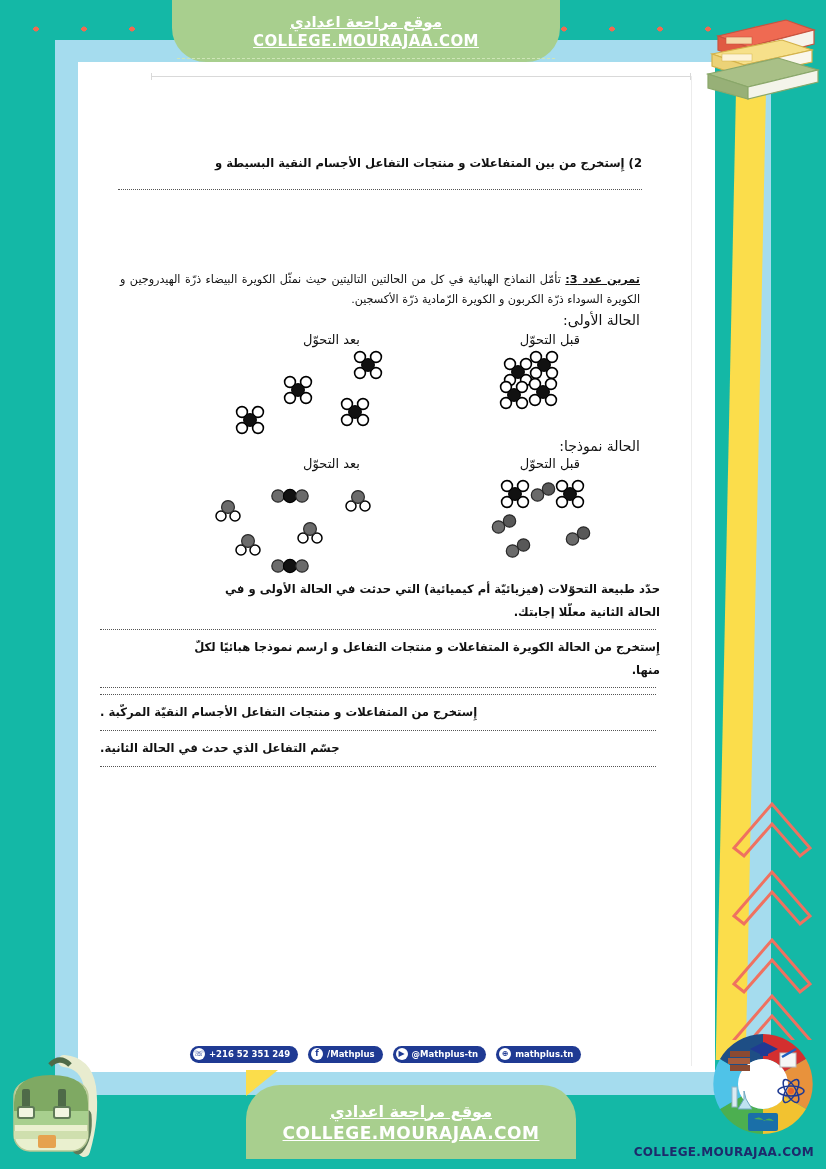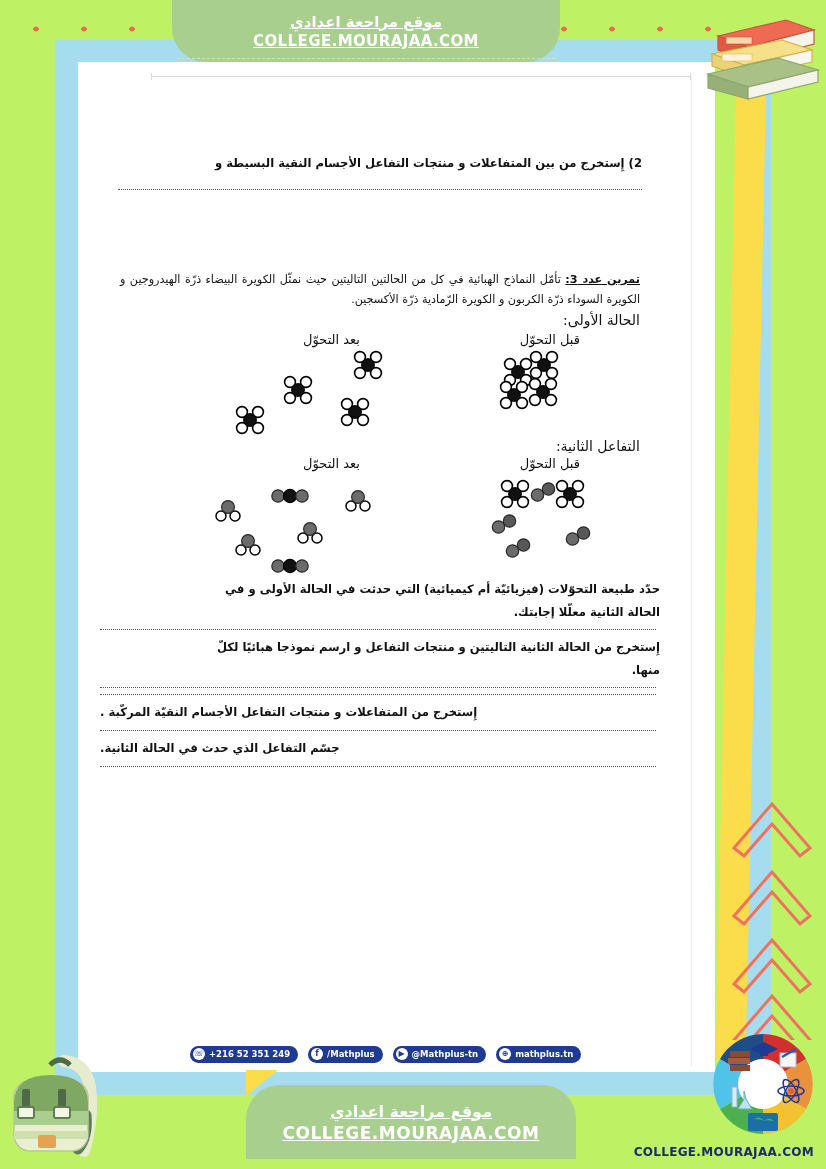--- a/index.html
+++ b/index.html
@@ -10,21 +10,21 @@
     height: 1169px;
     overflow: hidden;
     font-family: "DejaVu Sans", "Liberation Sans", sans-serif;
   }
 
   
   #page {
     position: relative;
     width: 826px;
     height: 1169px;
-    background: #bef264;
+    background: #14b8a6;
     overflow: hidden;
   }
 
   
   .dots {
     position: absolute;
     top: 0; left: 0;
     width: 826px; height: 62px;
     background-image: radial-gradient(#ef6a52 2.6px, transparent 2.7px);
     background-size: 48px 46px;
@@ -367,21 +367,21 @@
         <use href="#ch4" x="414" y="45"></use>
         <use href="#ch4" x="443" y="42"></use>
 
         <use href="#ch4" x="268" y="15"></use>
         <use href="#ch4" x="198" y="40"></use>
         <use href="#ch4" x="255" y="62"></use>
         <use href="#ch4" x="150" y="70"></use>
       </svg>
     </div>
 
-    <div class="case-label" style="padding:0 20px; margin-top:-6px;">التفاعل الثانية:</div>
+    <div class="case-label" style="padding:0 20px; margin-top:-6px;">الحالة نموذجا:</div>
 
     <div class="diagram" style="height:112px; margin-top:2px;">
       <div class="dlabel" style="right:80px; top:0;">قبل التحوّل</div>
       <div class="dlabel" style="right:300px; top:0;">بعد التحوّل</div>
 
       <svg width="560" height="104" viewBox="0 0 560 104" style="position:absolute; left:0; top:18px;">
         <defs>
           <g id="ch4b">
             <circle cx="-8" cy="-8" r="5.4" fill="#ffffff" stroke="#000" stroke-width="1.6"></circle>
             <circle cx="8" cy="-8" r="5.4" fill="#ffffff" stroke="#000" stroke-width="1.6"></circle>
@@ -419,21 +419,21 @@
         <use href="#h2o" x="148" y="70"></use>
         <use href="#co2" x="190" y="92"></use>
       </svg>
     </div>
 
     <div style="margin-top:10px;">
       <div class="q-line">حدّد طبيعة التحوّلات (فيزيائيّة أم كيميائية) التي حدثت في الحالة الأولى و في</div>
       <div class="q-line">الحالة الثانية معلّلا إجابتك.</div>
       <div class="dotted"></div>
 
-      <div class="q-line">إِستخرج من الحالة الثانية التاليتين و منتجات التفاعل و ارسم نموذجا هبائيًا لكلّ</div>
+      <div class="q-line">إِستخرج من الحالة الكويرة المتفاعلات و منتجات التفاعل و ارسم نموذجا هبائيًا لكلّ</div>
       <div class="q-line">منها.</div>
       <div class="dotted"></div>
       <div class="dotted"></div>
 
       <div class="q-line" style="text-align:left;">إِستخرج من المتفاعلات و منتجات التفاعل الأجسام النقيّة المركّبة .</div>
       <div class="dotted"></div>
 
       <div class="q-line" style="text-align:left;">جسّم التفاعل الذي حدث في الحالة الثانية.</div>
       <div class="dotted"></div>
     </div>

